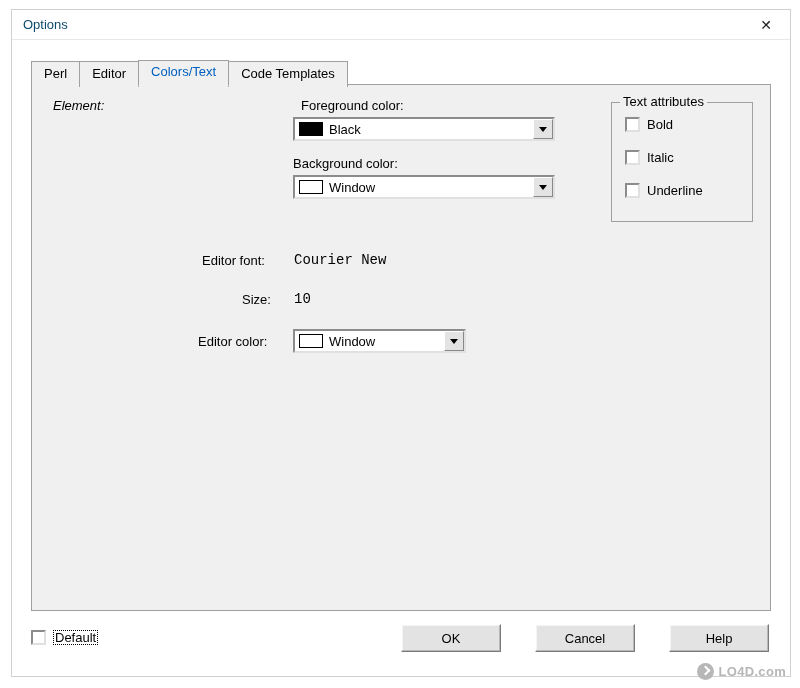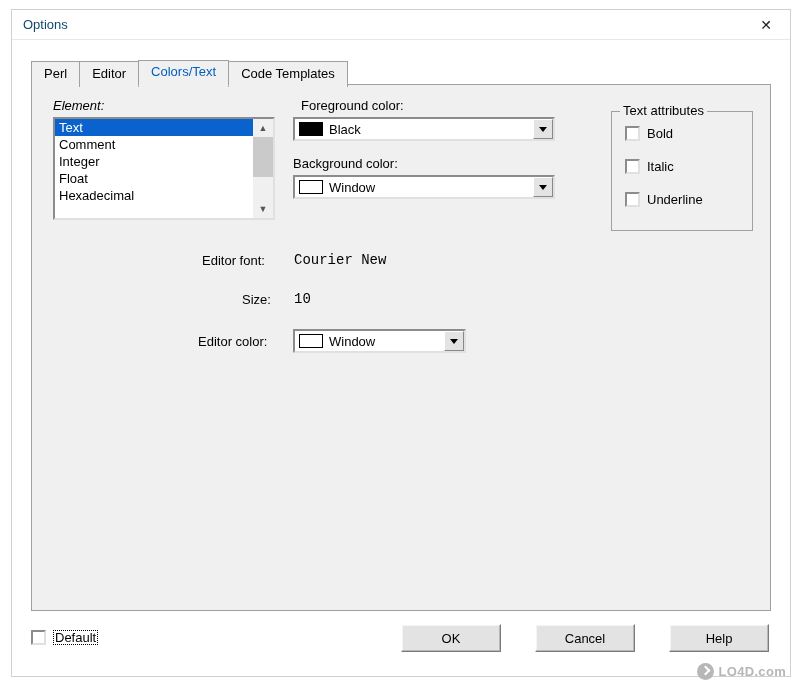--- a/index.html
+++ b/index.html
@@ -254,50 +254,36 @@
     <div class="tab">Perl</div>
     <div class="tab">Editor</div>
     <div class="tab active">Colors/Text</div>
     <div class="tab">Code Templates</div>
   </div>
 
   <div class="panel">
 
     <div class="lbl" style="left:21px; top:13px;font-style:italic;">Element:</div>
 
-    <div class="listbox" style="left:21px; top:32px; width:222px; height:103px;">
-      <div class="lb-inner">
-        <div class="lb-item sel">Text</div>
-        <div class="lb-item">Comment</div>
-        <div class="lb-item">Integer</div>
-        <div class="lb-item">Float</div>
-        <div class="lb-item">Hexadecimal</div>
-      </div>
-      <div class="lb-scroll">
-        <div class="arrow" style="position:absolute;top:0;left:0;right:0">▲</div>
-        <div class="thumb" style="top:18px; height:40px;"></div>
-        <div class="arrow" style="position:absolute;bottom:0;left:0;right:0">▼</div>
-      </div>
-    </div>
 
     <div class="lbl" style="left:261px; top:13px;margin-left:8px;">Foreground color:</div>
     <div class="combo" style="left:261px; top:32px; width:262px;">
       <div class="swatch" style="background:#000"></div>
       <div class="ctext">Black</div>
       <div class="cbtn"></div>
     </div>
 
     <div class="lbl" style="left:261px; top:71px;">Background color:</div>
     <div class="combo" style="left:261px; top:90px; width:262px;">
       <div class="swatch" style="background:#fff"></div>
       <div class="ctext">Window</div>
       <div class="cbtn"></div>
     </div>
 
-    <div class="groupbox" style="left:579px; top:26px; width:142px; height:120px;">
+    <div class="groupbox" style="left:579px; top:17px; width:142px; height:120px;">
       <div class="legend">Text attributes</div>
       <div class="chk" style="left:13px; top:14px;">
         <div class="box"></div>
         <span>Bold</span>
       </div>
       <div class="chk" style="left:13px; top:47px;">
         <div class="box"></div>
         <span>Italic</span>
       </div>
       <div class="chk" style="left:13px; top:80px;">

